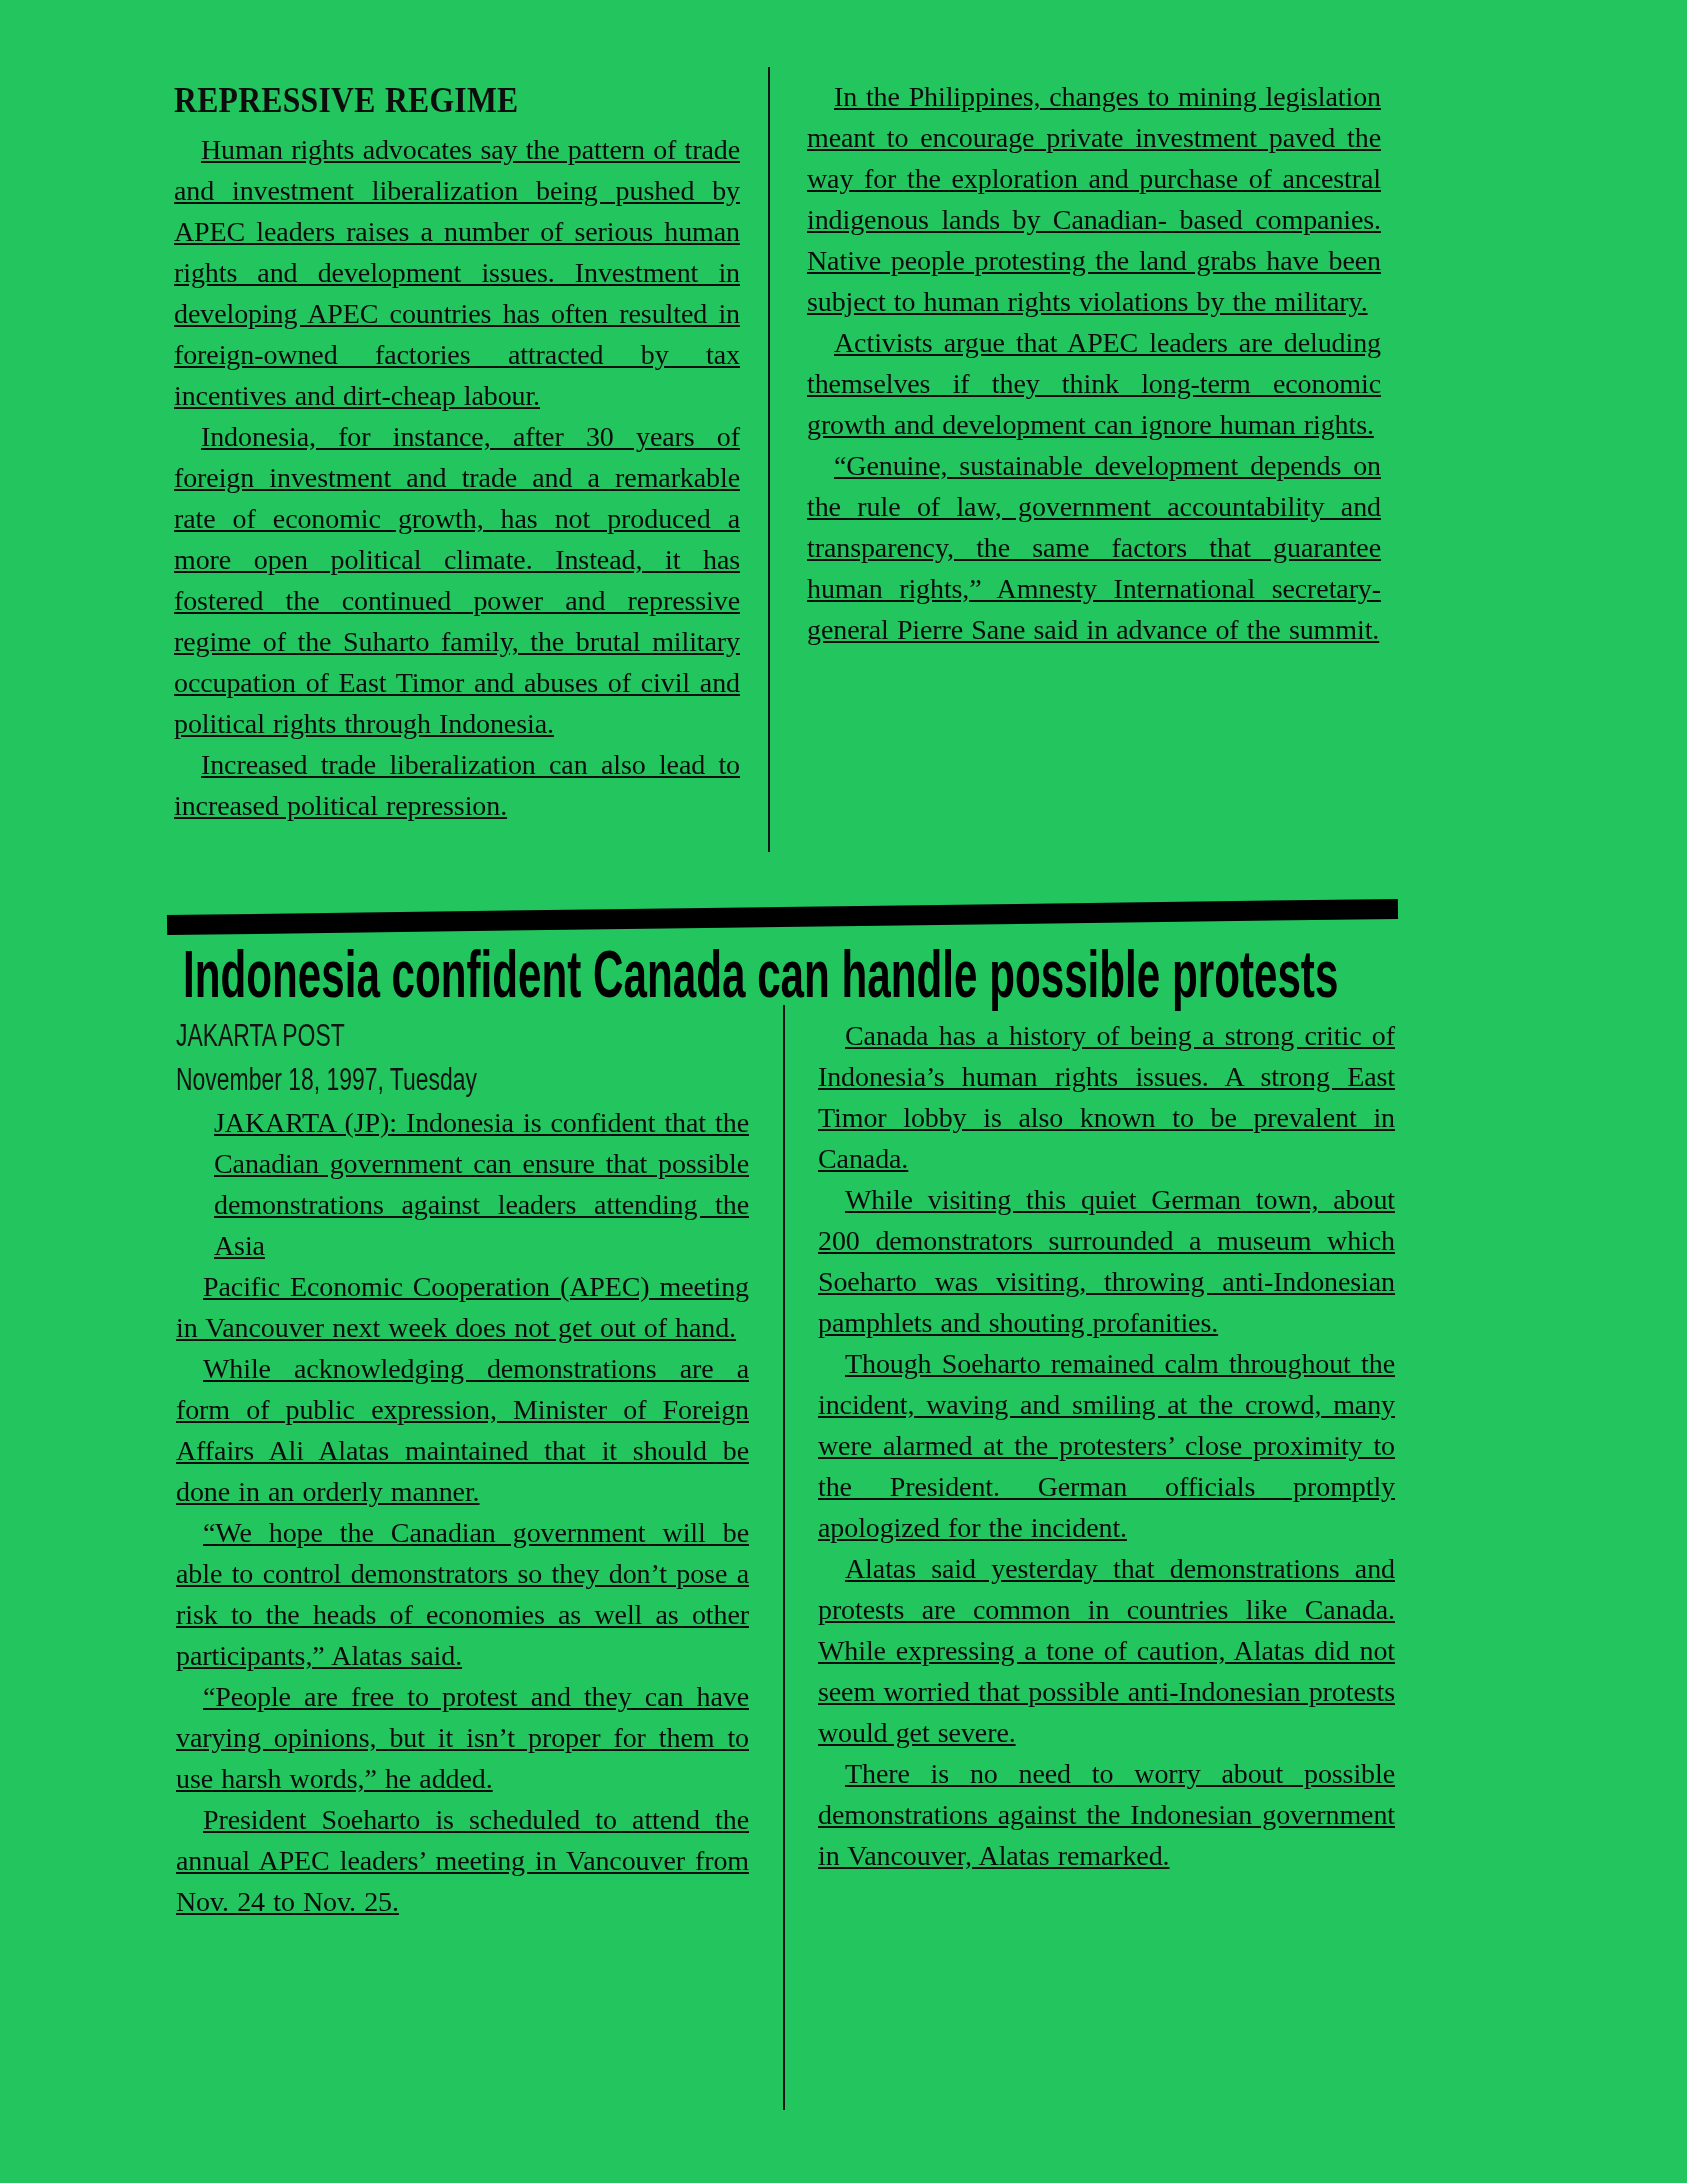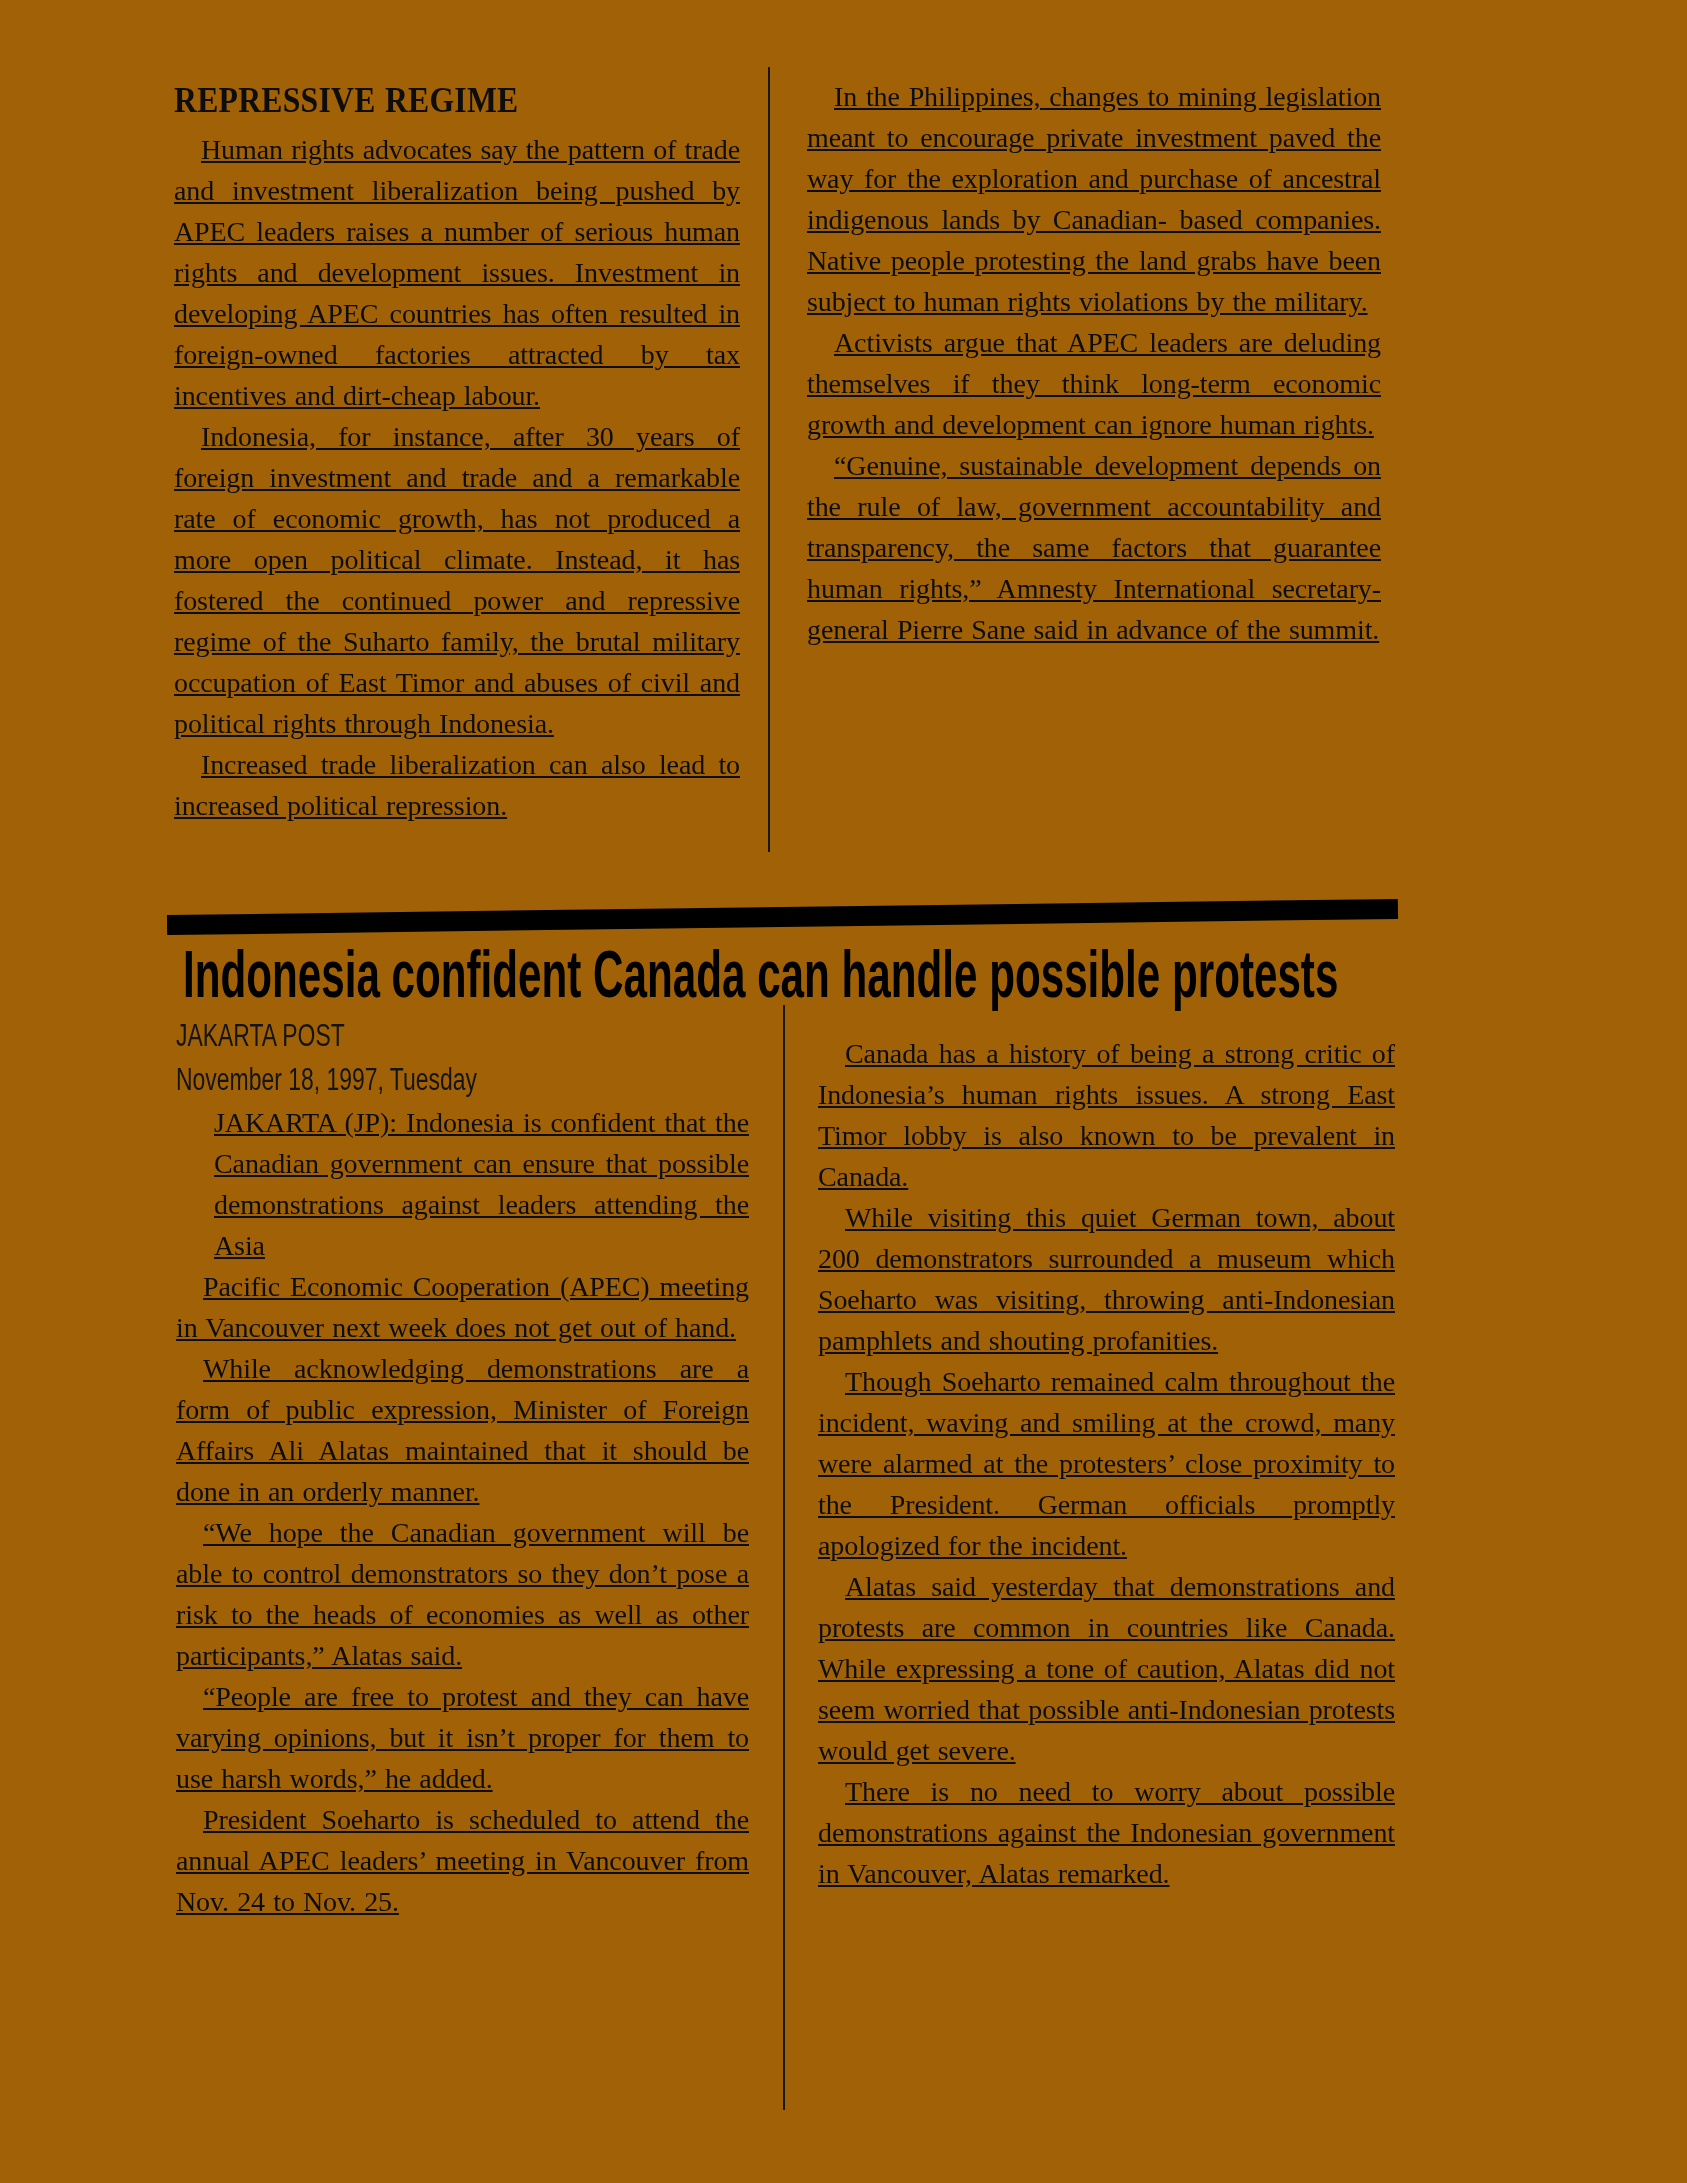--- a/index.html
+++ b/index.html
@@ -4,21 +4,21 @@
 <style>
   html, body {
     margin: 0;
     padding: 0;
     background: #e8e8e8;
   }
   .page {
     position: relative;
     width: 1688px;
     height: 2183px;
-    background: #a16207;
+    background: #22c55e;
     font-family: "Liberation Serif", serif;
     color: #0d0d0d;
     overflow: hidden;
   }
   
   .col {
     position: absolute;
     text-align: justify;
     font-size: 28px;
     line-height: 41px;
@@ -83,21 +83,21 @@
     color: #141414;
     transform: scaleX(0.74);
     transform-origin: left top;
     white-space: nowrap;
   }
   .byline div { height: 44px; }
   
   .col.top-left     { left: 174px;  top: 80px;  width: 566px; }
   .col.top-right    { left: 807px; top: 76px;  width: 574px; }
   .col.bottom-left  { left: 176px;  top: 1102px; width: 573px; }
-  .col.bottom-right { left: 818px; top: 1015px; width: 577px; margin-top: 18px; }
+  .col.bottom-right { left: 818px; top: 1015px; width: 577px; }
 </style>
 </head>
 <body>
 
 <div class="page">
 
   <div class="col top-left">
     <h2 class="kicker">REPRESSIVE REGIME</h2>
     <p>Human rights advocates say the pattern of trade and investment liberalization being pushed by APEC leaders raises a number of serious human rights and development issues. Investment in developing APEC countries has often resulted in foreign-owned factories attracted by tax incentives and dirt-cheap labour.</p>
     <p>Indonesia, for instance, after 30 years of foreign investment and trade and a remarkable rate of economic growth, has not produced a more open political climate. Instead, it has fostered the continued power and repressive regime of the Suharto family, the brutal military occupation of East Timor and abuses of civil and political rights through Indonesia.</p>

